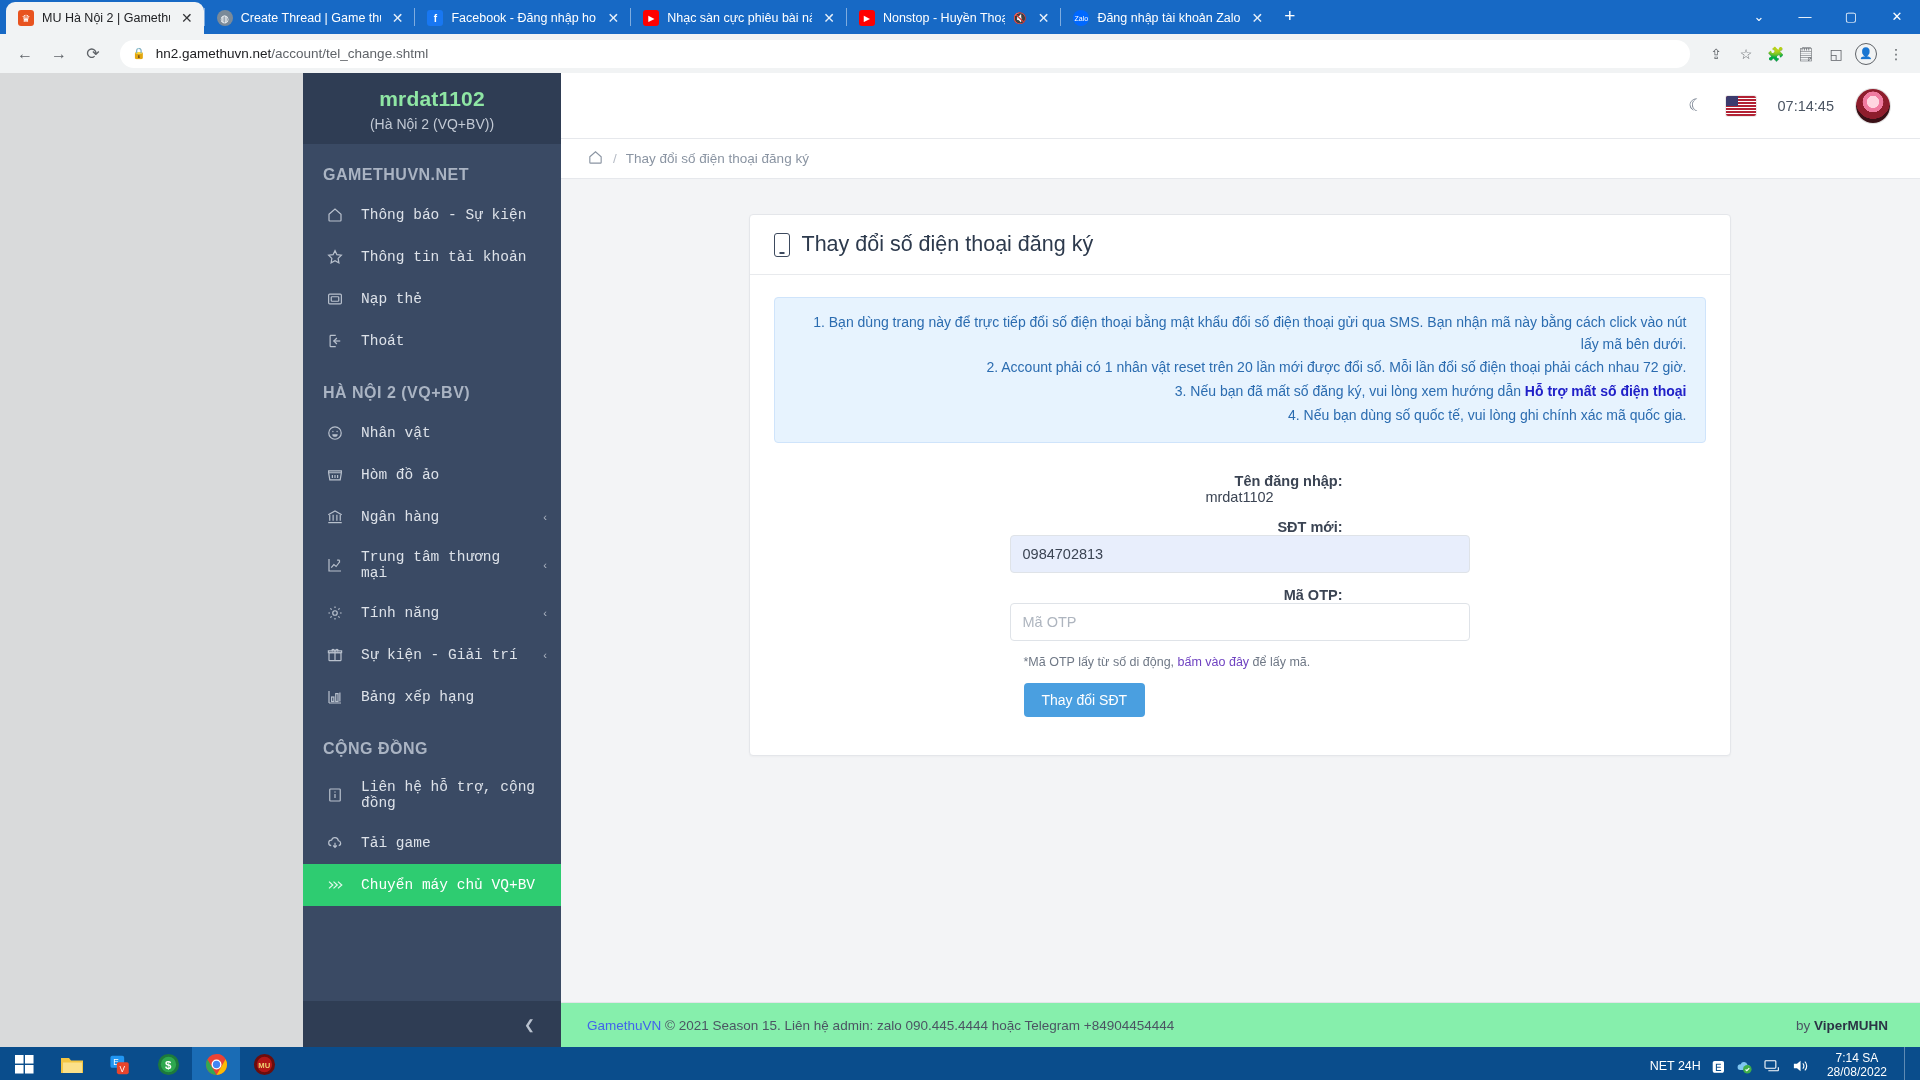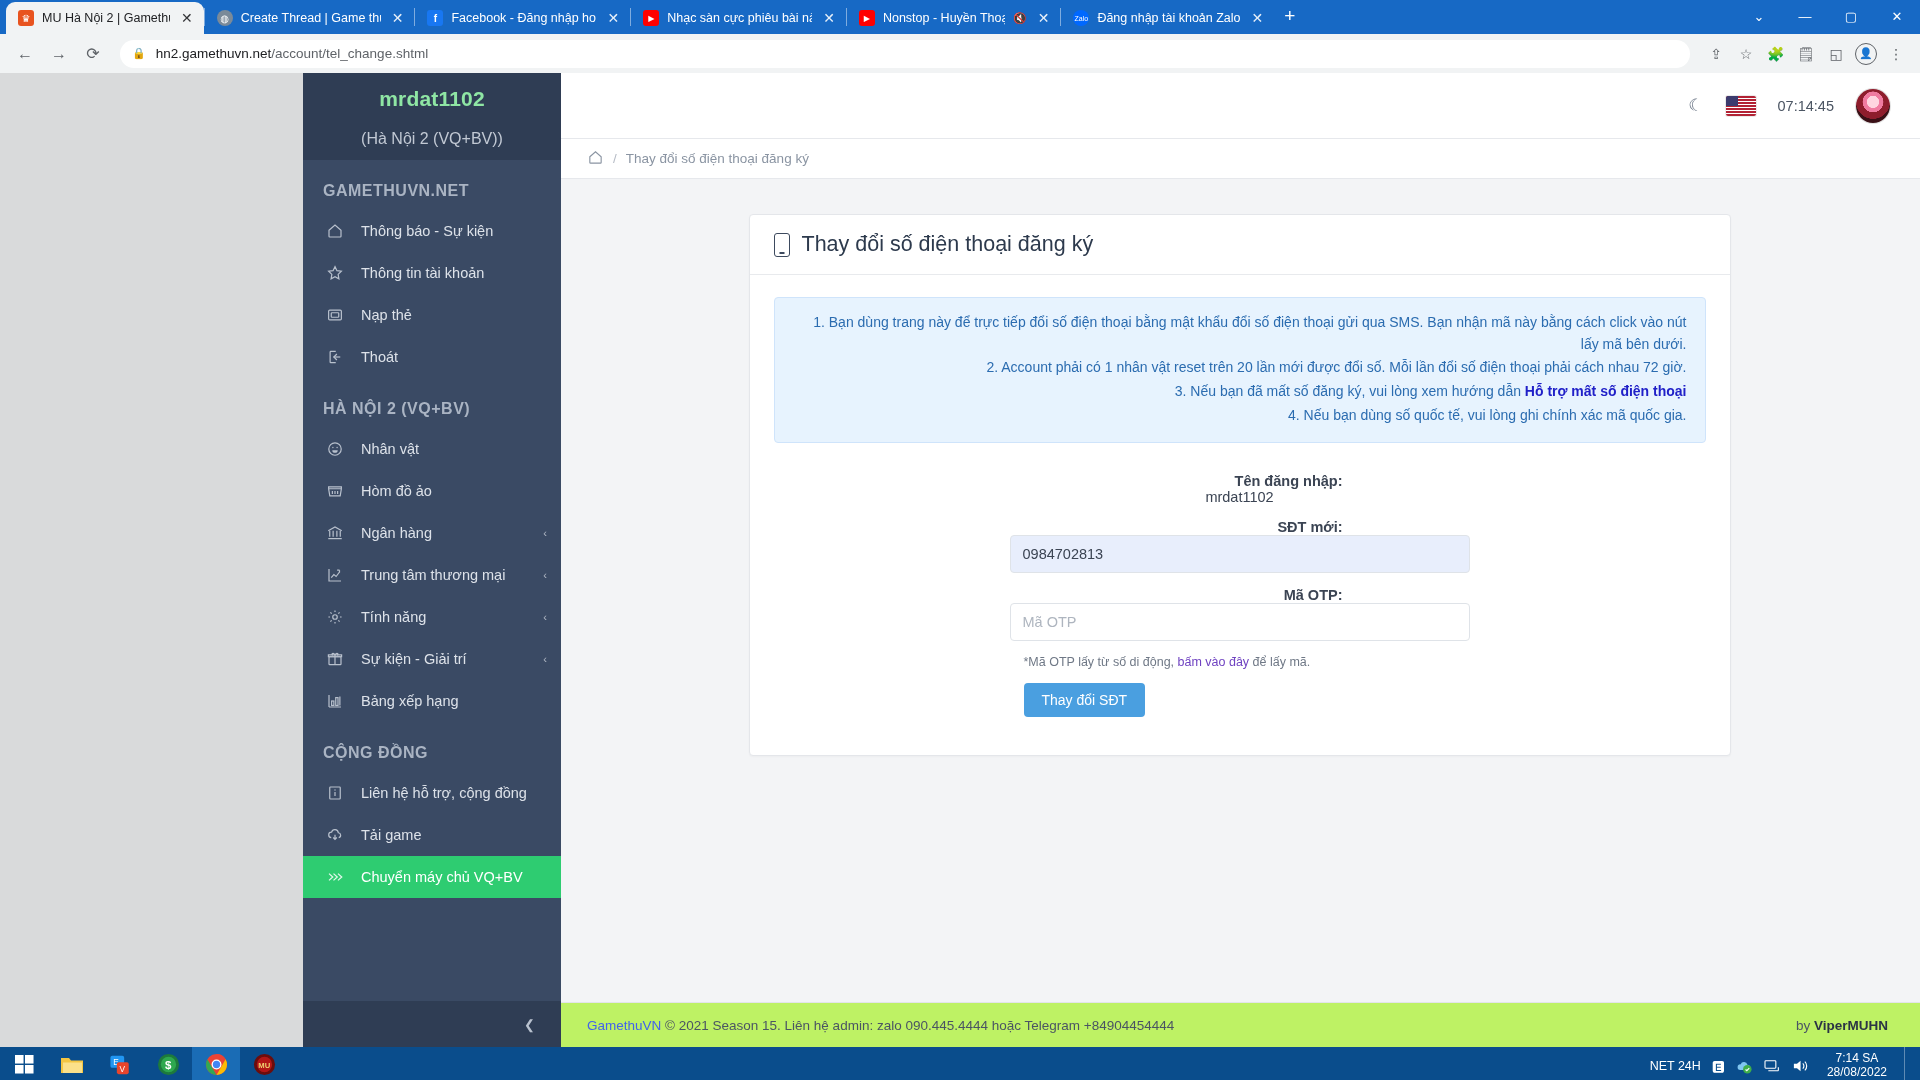--- a/index.html
+++ b/index.html
@@ -47,31 +47,31 @@
   .avatar-mini { width: 22px; height: 22px; border-radius: 50%; border: 1.6px solid #5f6368; display:flex; align-items:center; justify-content:center; font-size: 11px; color:#5f6368;}
 
   
   .viewport { width: 1920px; height: 974px; background: #dfe0e1; display: flex; position: relative; }
   .gutter { width: 303px; background: #d9dadb; }
 
   
   .sidebar { width: 258px; background: #3a4a64; display: flex; flex-direction: column; flex: 0 0 258px;}
   .sb-head { background: #2f3d54; padding: 14px 10px 12px; text-align: center; }
   .sb-head .user { color: #8fe6a4; font-size: 21px; font-weight: bold; letter-spacing: .2px; }
-  .sb-head .server { color: #c2c9d4; font-size: 16px; margin-top: 19px; }
+  .sb-head .server { color: #c2c9d4; font-size: 14px; margin-top: 5px; }
   .sb-scroll { flex: 1 1 auto; overflow: hidden; }
   .sb-section { color: #aab4c3; font-size: 16px; font-weight: bold; letter-spacing: .5px; padding: 22px 0 10px 20px; }
   .sb-item {
     display: flex; align-items: center; gap: 16px;
     padding: 11px 14px 11px 22px; color: #dde2e9; font-size: 14.5px;
   }
   .sb-item.active { background: #2ecc71; color: #fff; }
   .sb-item .ico { width: 20px; height: 20px; flex: 0 0 20px; display: flex; align-items: center; justify-content: center; opacity: .85; }
   .sb-item .ico svg { width: 18px; height: 18px; }
-  .sb-item .lbl { flex: 1 1 auto; }
+  .sb-item .lbl { flex: 1 1 auto; font-family: Liberation Mono, monospace; }
   .sb-item .caret { font-size: 11px; opacity: .7; }
   .sb-foot { background: #2f3d54; height: 46px; display: flex; align-items: center; justify-content: flex-end; padding-right: 26px; color: #b9c2cf; font-size: 13px; }
 
   
   .main { flex: 1 1 auto; display: flex; flex-direction: column; background: #f3f4f6; }
   .topbar { height: 66px; background: #fff; display: flex; align-items: center; justify-content: flex-end; padding-right: 30px; gap: 22px; border-bottom: 1px solid #e6e8ec; }
   .topbar .moon { color: #6b7686; font-size: 17px; }
   .flag { width: 30px; height: 20px; border-radius: 2px; overflow: hidden; position: relative; background: #fff; box-shadow: 0 0 0 1px rgba(0,0,0,.08); }
   .flag .stripes { position: absolute; inset: 0; background: repeating-linear-gradient(to bottom, #b22234 0 1.54px, #fff 1.54px 3.08px); }
   .flag .canton { position: absolute; left: 0; top: 0; width: 12px; height: 10.8px; background: #3c3b6e; }
@@ -101,21 +101,21 @@
   .flabel { width: 250px; text-align: right; padding-right: 22px; font-weight: bold; color: #3b4453; font-size: 14.5px; }
   .fval { font-size: 14.5px; color: #3b4453; }
   .fctl { width: 460px; }
   .inp { width: 100%; height: 38px; border: 1px solid #dfe3e8; border-radius: 4px; padding: 0 12px; font-family: inherit; font-size: 14.5px; color: #3b4453; background: #fff; outline: none;}
   .inp.filled { background: #e8eefc; }
   .inp::placeholder { color: #aeb5bf; }
   .hint { margin-left: 250px; font-size: 12.5px; color: #6f7886; margin-top: 2px; margin-bottom: 14px; }
   .hint a { color: #6f42c1; text-decoration: none; }
   .btn-primary { margin-left: 250px; background: #4a9fe0; color: #fff; border: none; border-radius: 4px; padding: 9px 18px; font-size: 14px; font-family: inherit; }
 
-  .footer { height: 45px; background: #bef264; border-top: 1px solid #e3e5e9; display: flex; align-items: center; justify-content: space-between; padding: 0 32px 0 26px; font-size: 13.5px; color: #4b5563; }
+  .footer { height: 45px; background: #86efac; border-top: 1px solid #e3e5e9; display: flex; align-items: center; justify-content: space-between; padding: 0 32px 0 26px; font-size: 13.5px; color: #4b5563; }
   .footer .brand { color: #4263eb; }
   .footer .by b { color: #2b3445; }
 
   
   .taskbar { height: 38px; background: #0a4d8c; display: flex; align-items: center; justify-content: space-between; padding-right: 0; }
   .tb-left { display: flex; align-items: center; height: 38px; }
   .tb-app { width: 48px; height: 38px; display: flex; align-items: center; justify-content: center; position: relative; }
   .tb-app.running::after { content:""; position:absolute; bottom:0; left:9px; right:9px; height:3px; background:#62b5ff; }
   .tb-app.focus { background: #1a6cb5; }
   .tb-right { display: flex; align-items: center; gap: 11px; color: #fff; font-size: 12.5px; padding-right: 8px; }

